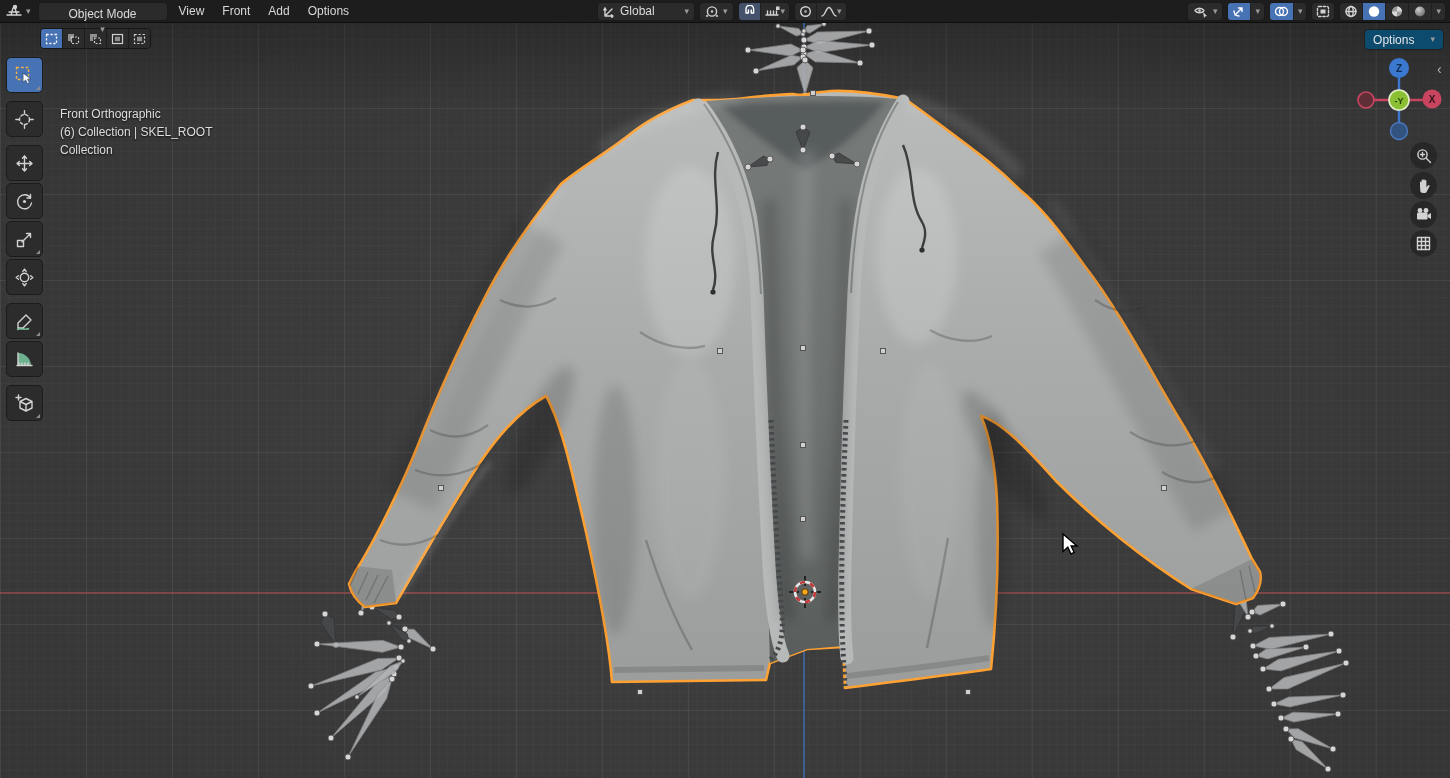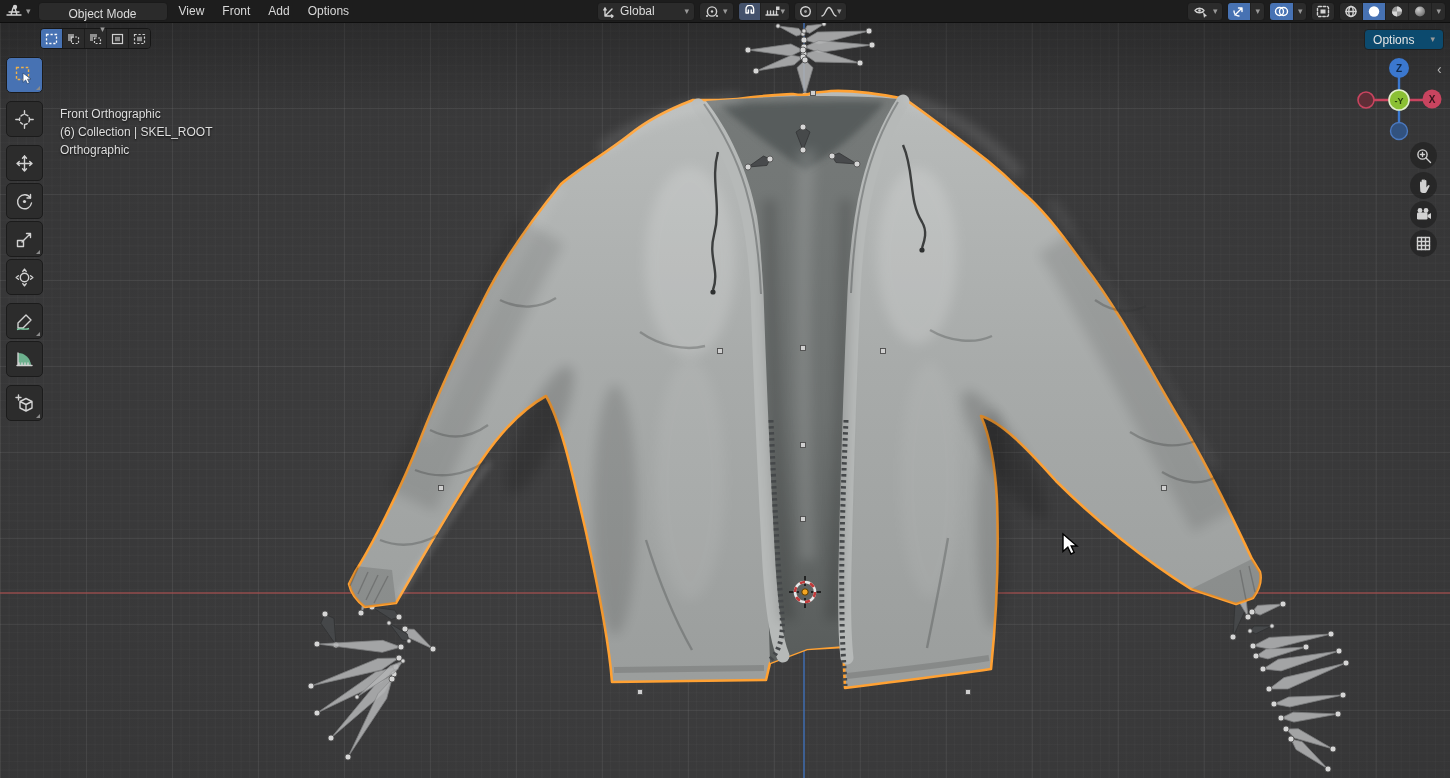--- a/index.html
+++ b/index.html
@@ -501,21 +501,21 @@
 </div>
 
 <div id="options-btn">
   <span>Options</span>
   <span class="chev">▾</span>
 </div>
 
 <div id="vp-text">
   <div>Front Orthographic</div>
   <div>(6) Collection | SKEL_ROOT</div>
-  <div>Orthographic</div>
+  <div>Collection</div>
 </div>
 
 <div id="toolbar">
   <div class="tbtn on">
     <svg width="19" height="19" viewBox="0 0 19 19">
       <rect x="1.5" y="1.5" width="12" height="12" fill="none" stroke="#f0b24a" stroke-width="1.4" stroke-dasharray="2.6 2"></rect>
       <path d="M8,7 L8,16.5 L10.6,14 L12.4,17.8 L14.4,16.8 L12.6,13.2 L16,13 Z" fill="#fff" stroke="#2b4a76" stroke-width="0.8"></path>
     </svg>
       <div class="corner"></div>
   </div>

